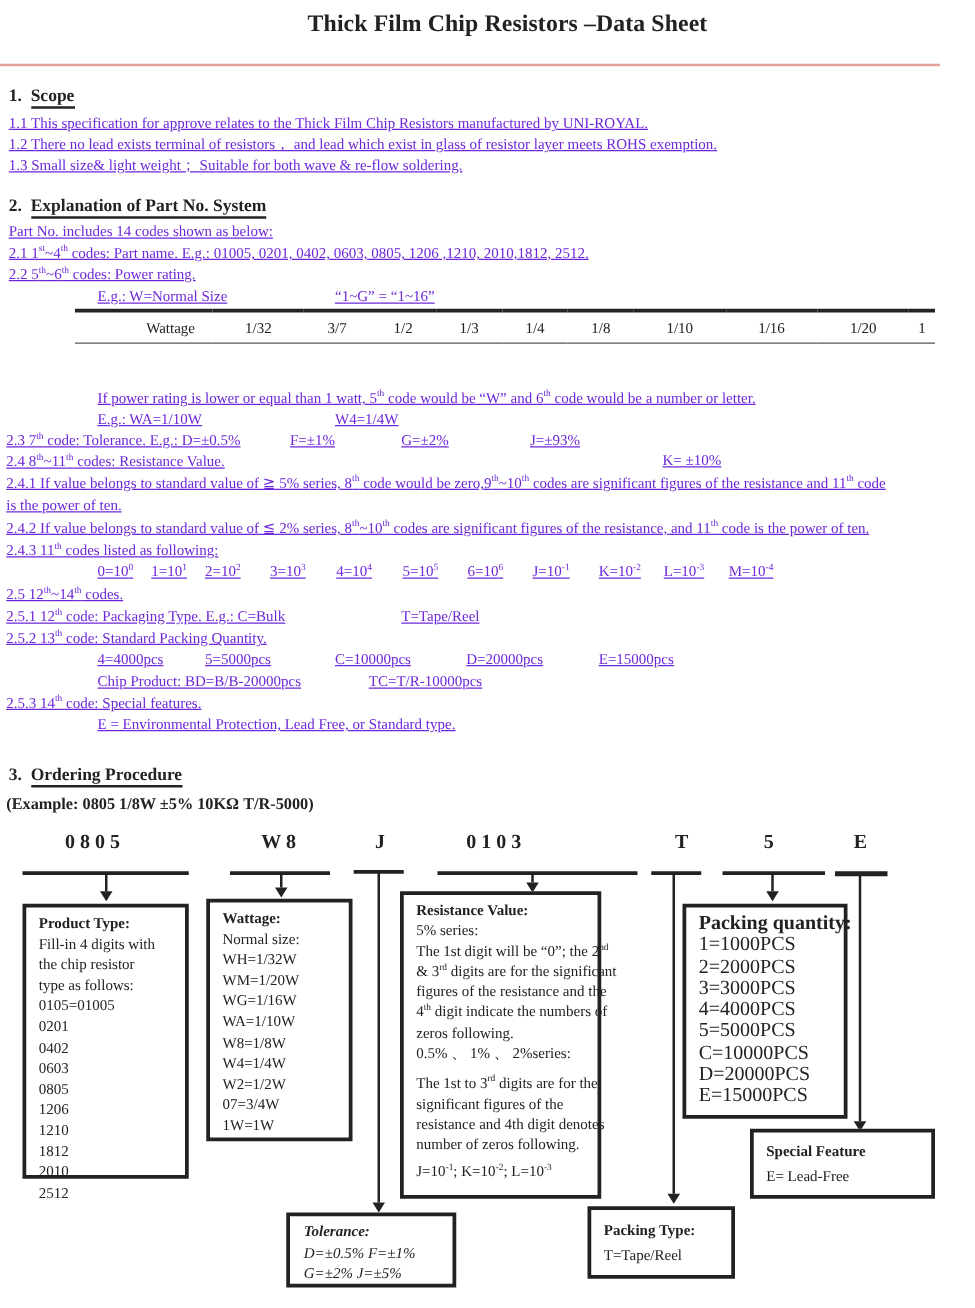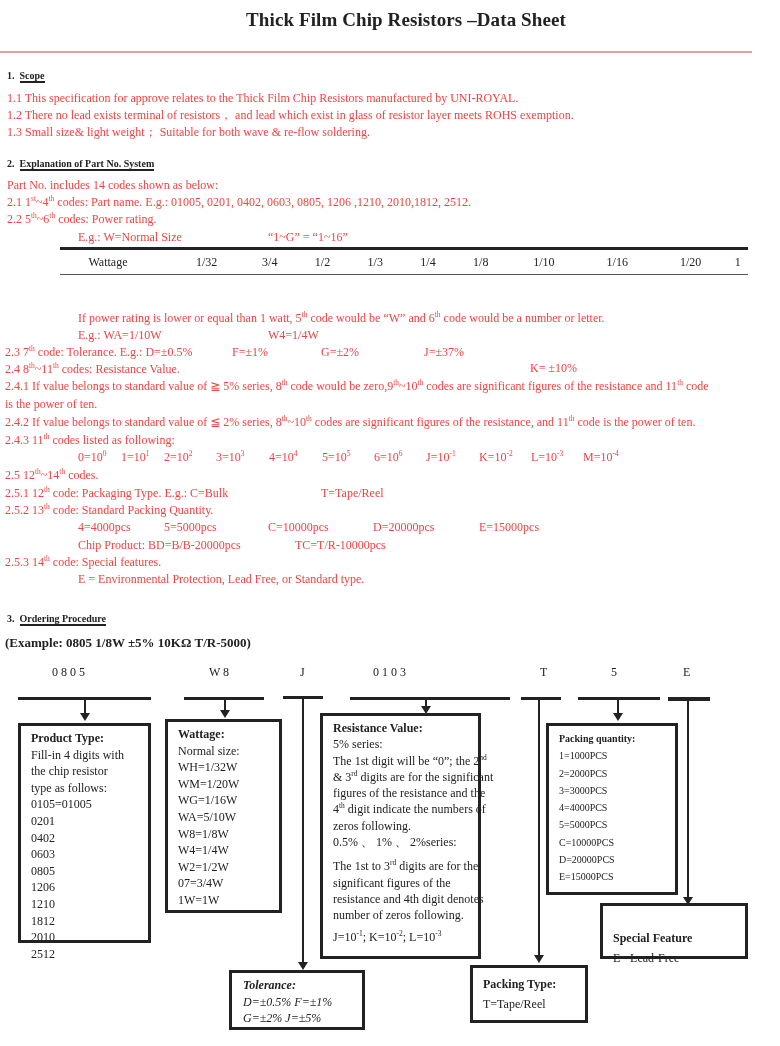--- a/index.html
+++ b/index.html
@@ -1,30 +1,30 @@
 <!DOCTYPE html>
 <html><head>
 <meta charset="utf-8">
 <style>
   html, body { margin:0; padding:0; background:#ffffff; }
   body { width:780px; height:1046px; position:relative; overflow:hidden;
          font-family:"Liberation Serif", "DejaVu Serif", serif; color:#222; }
   .abs { position:absolute; }
   .title { left:0; width:812px; top:9px; text-align:center; font-size:19px; font-weight:bold; color:#222; letter-spacing:0.1px; }
   .rule { left:0; top:51px; width:752px; height:2px; background:#e8a09a; }
-  .line { font-size:12px; line-height:16px; white-space:nowrap; color:#ef4444; }
-  .h { font-size:10px; font-weight:bold; white-space:nowrap; }
+  .line { font-size:12px; line-height:16px; white-space:nowrap; color:#6d28d9;text-decoration:underline; }
+  .h { font-size:14px; font-weight:bold; white-space:nowrap; }
   .h u { text-decoration:none; border-bottom:2px solid #222; padding-bottom:0; }
   sup { font-size:7.5px; line-height:0; vertical-align:super; }
   table.wt { position:absolute; left:60px; top:247px; width:688px; border-collapse:collapse; font-size:12px; }
   table.wt tr.r1 td { border-top:3px solid #222; border-bottom:1px solid #555; height:24px; }
   table.wt tr.r2 td { border-bottom:3px solid #222; height:24px; }
   table.wt td { text-align:center; padding:0; }
-  table.wt td.lab { padding-right:14px; width:96px; }
-  .code { font-size:12px; font-weight:normal; white-space:nowrap; }
+  table.wt td.lab { text-align:right; padding-right:14px; width:96px; }
+  .code { font-size:16px; font-weight:bold; white-space:nowrap; }
   .bar { position:absolute; height:3px; background:#222; }
   .vl { position:absolute; width:2px; background:#222; }
   .arrow { position:absolute; width:0; height:0; border-left:5px solid transparent; border-right:5px solid transparent; border-top:8px solid #222; }
   .box { position:absolute; border:3px solid #222; background:#fff; font-size:12px; line-height:16.6px; padding:4px 8px 0 10px; box-sizing:border-box; }
   .box b { font-weight:bold; }
   .box .it { display:block; white-space:nowrap; }
 </style>
 </head>
 <body>
 
@@ -51,21 +51,21 @@
   <span>2.2 5</span><sup>th</sup><span>~6</span><sup>th</sup><span> codes: Power rating.</span>
 </div>
 <div class="abs line" style="left:78px;top:229px;">E.g.: W=Normal Size</div>
 <div class="abs line" style="left:268px;top:229px;">“1~G” = “1~16”</div>
 
 <table class="wt">
   <tbody>
       <tr class="r1">
     <td class="lab">Wattage</td>
     <td>1/32</td>
-    <td>3/4</td>
+    <td>3/7</td>
     <td>1/2</td>
     <td>1/3</td>
     <td>1/4</td>
     <td>1/8</td>
     <td>1/10</td>
     <td>1/16</td>
     <td>1/20</td>
     <td>1</td>
   </tr>
 </tbody>
@@ -75,21 +75,21 @@
   <span>If power rating is lower or equal than 1 watt, 5</span><sup>th</sup><span> code would be “W” and 6</span><sup>th</sup><span> code would be a number or letter.</span>
 </div>
 <div class="abs line" style="left:78px;top:327px;">E.g.: WA=1/10W</div>
 <div class="abs line" style="left:268px;top:327px;">W4=1/4W</div>
 
 <div class="abs line" style="left:5px;top:344px;">
   <span>2.3 7</span><sup>th</sup><span> code: Tolerance. E.g.: D=±0.5%</span>
 </div>
 <div class="abs line" style="left:232px;top:344px;">F=±1%</div>
 <div class="abs line" style="left:321px;top:344px;">G=±2%</div>
-<div class="abs line" style="left:424px;top:344px;">J=±37%</div>
+<div class="abs line" style="left:424px;top:344px;">J=±93%</div>
 <div class="abs line" style="left:530px;top:360px;">K= ±10%</div>
 
 <div class="abs line" style="left:5px;top:361px;">
   <span>2.4 8</span><sup>th</sup><span>~11</span><sup>th</sup><span> codes: Resistance Value.</span>
 </div>
 <div class="abs line" style="left:5px;top:378px;">
   <span>2.4.1 If value belongs to standard value of ≧ 5% series, 8</span><sup>th</sup><span> code would be zero,9</span><sup>th</sup><span>~10</span><sup>th</sup><span> codes are significant figures of the resistance and 11</span><sup>th</sup><span> code</span>
 </div>
 <div class="abs line" style="left:5px;top:396px;">is the power of ten.</div>
 <div class="abs line" style="left:5px;top:414px;">
@@ -192,21 +192,21 @@
   <span class="it">2010</span>
   <span class="it">2512</span>
 </div>
 
 <div class="box" style="left:165px;top:719px;width:117px;height:194px;padting-left:10px;">
   <b class="it">Wattage:</b>
   <span class="it">Normal size:</span>
   <span class="it">WH=1/32W</span>
   <span class="it">WM=1/20W</span>
   <span class="it">WG=1/16W</span>
-  <span class="it">WA=5/10W</span>
+  <span class="it">WA=1/10W</span>
   <span class="it">W8=1/8W</span>
   <span class="it">W4=1/4W</span>
   <span class="it">W2=1/2W</span>
   <span class="it">07=3/4W</span>
   <span class="it">1W=1W</span>
 </div>
 
 <div class="box" style="left:320px;top:713px;width:161px;height:246px;font-size:12px;line-height:16.3px;">
   <b class="it">Resistance Value:</b>
   <span class="it">5% series:</span>
@@ -216,33 +216,33 @@
   <span class="it"><span>4</span><sup>th</sup><span> digit indicate the numbers of</span></span>
   <span class="it">zeros following.</span>
   <span class="it">0.5% 、 1% 、 2%series:</span>
   <span class="it" style="margin-top:8px;"><span>The 1st to 3</span><sup>rd</sup><span> digits are for the</span></span>
   <span class="it">significant figures of the</span>
   <span class="it">resistance and 4th digit denotes</span>
   <span class="it">number of zeros following.</span>
   <span class="it" style="margin-top:5px;"><span>J=10</span><sup>-1</sup><span>; K=10</span><sup>-2</sup><span>; L=10</span><sup>-3</sup></span>
 </div>
 
-<div class="box" style="left:546px;top:723px;width:132px;height:172px;font-size:10px;line-height:17.3px;">
+<div class="box" style="left:546px;top:723px;width:132px;height:172px;font-size:16px;line-height:17.3px;">
   <b class="it">Packing quantity:</b>
   <span class="it">1=1000PCS</span>
   <span class="it">2=2000PCS</span>
   <span class="it">3=3000PCS</span>
   <span class="it">4=4000PCS</span>
   <span class="it">5=5000PCS</span>
   <span class="it">C=10000PCS</span>
   <span class="it">D=20000PCS</span>
   <span class="it">E=15000PCS</span>
 </div>
 
-<div class="box" style="left:600px;top:903px;width:148px;height:56px;line-height:20px;padding-top:22px;">
+<div class="box" style="left:600px;top:903px;width:148px;height:56px;line-height:20px;padding-top:5px;">
   <b class="it">Special Feature</b>
   <span class="it">E= Lead-Free</span>
 </div>
 
 <div class="box" style="left:229px;top:970px;width:136px;height:60px;line-height:16.5px;padding-left:11px;font-style:italic;">
   <b class="it">Tolerance:</b>
   <span class="it">D=±0.5%  F=±1%</span>
   <span class="it">G=±2%   J=±5%</span>
 </div>
 

